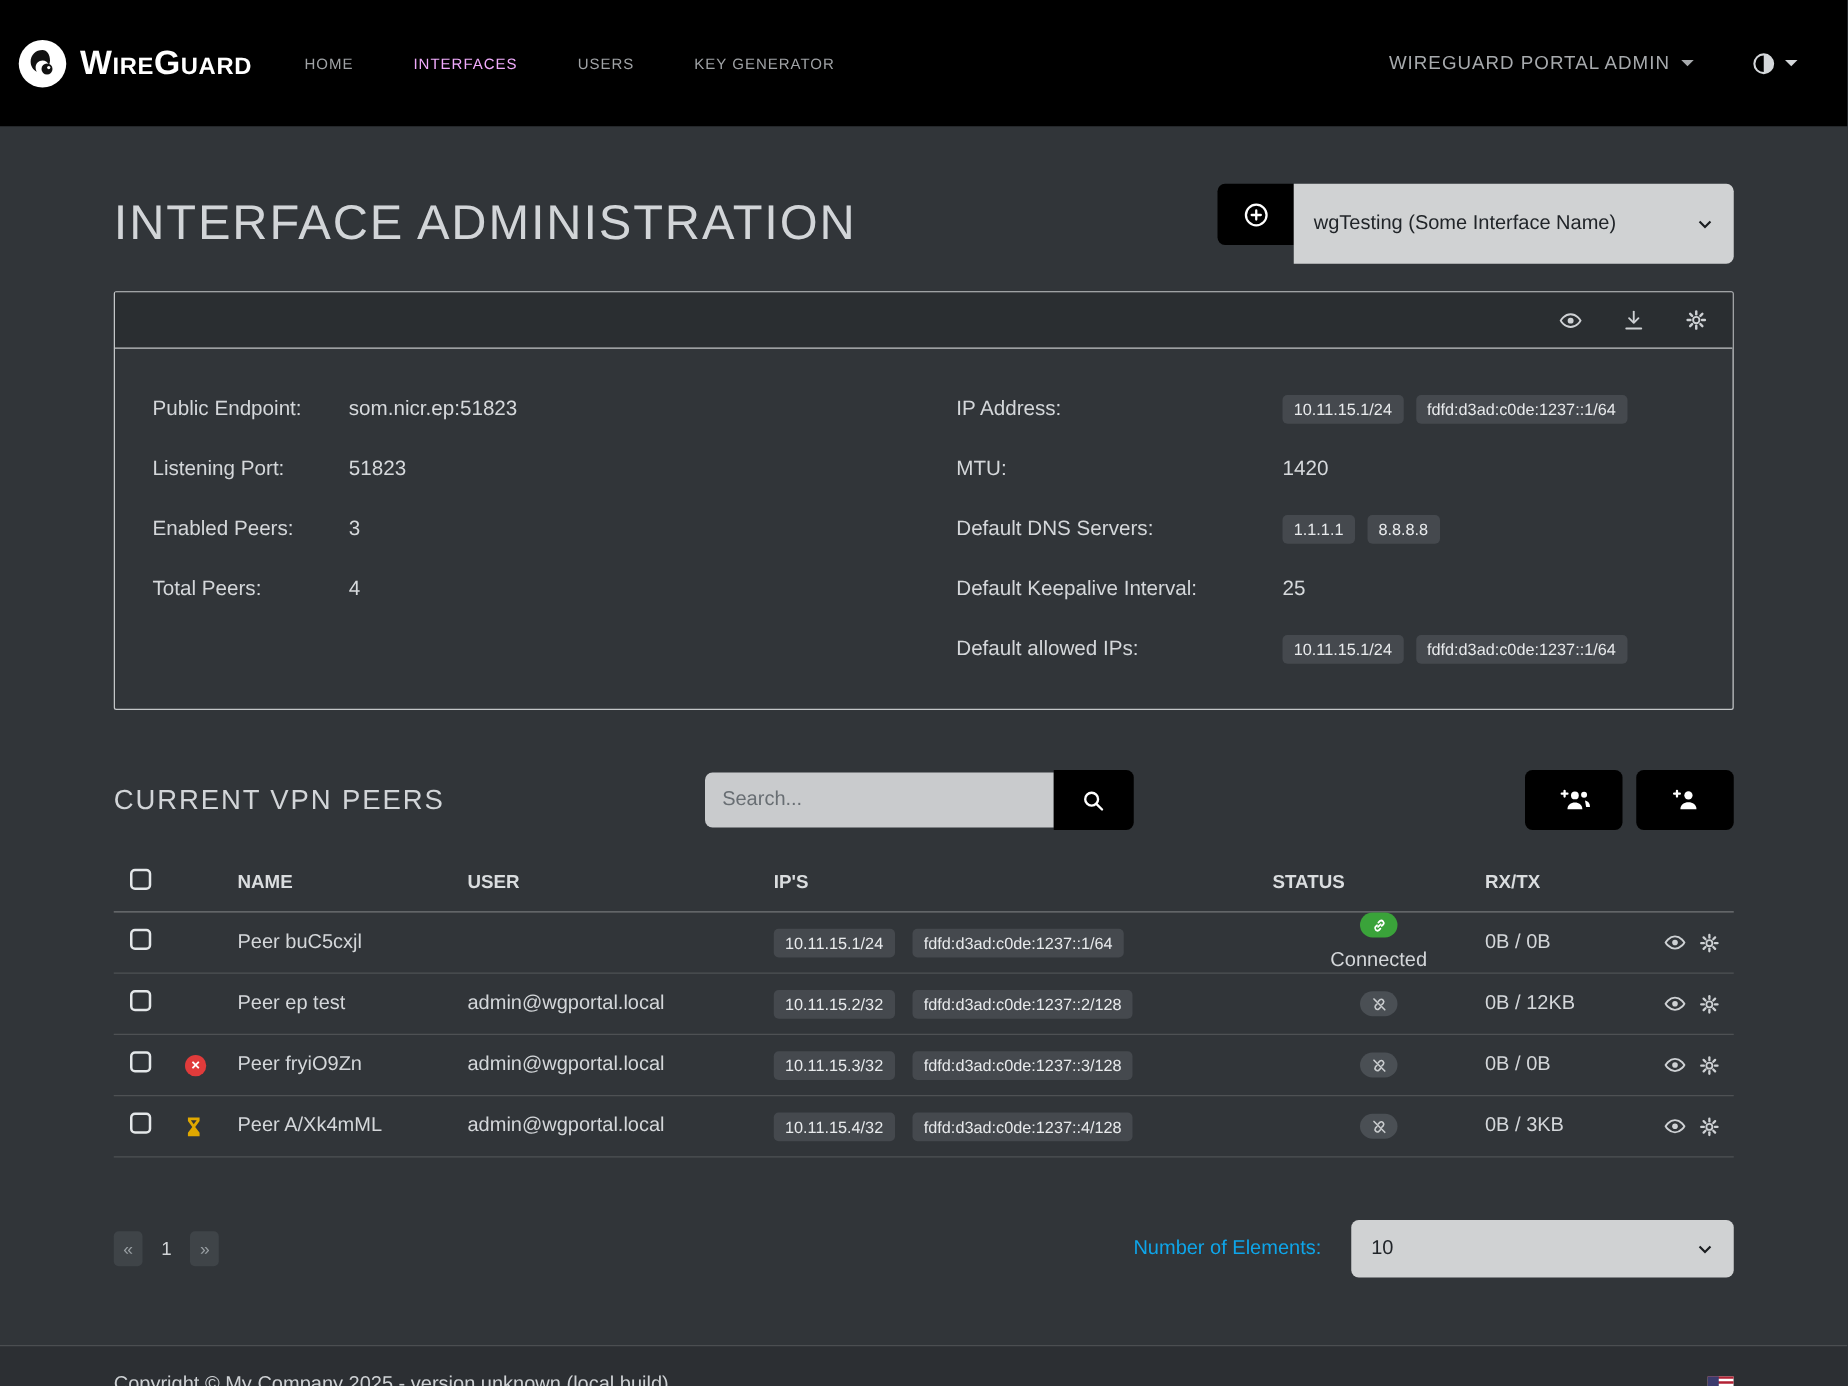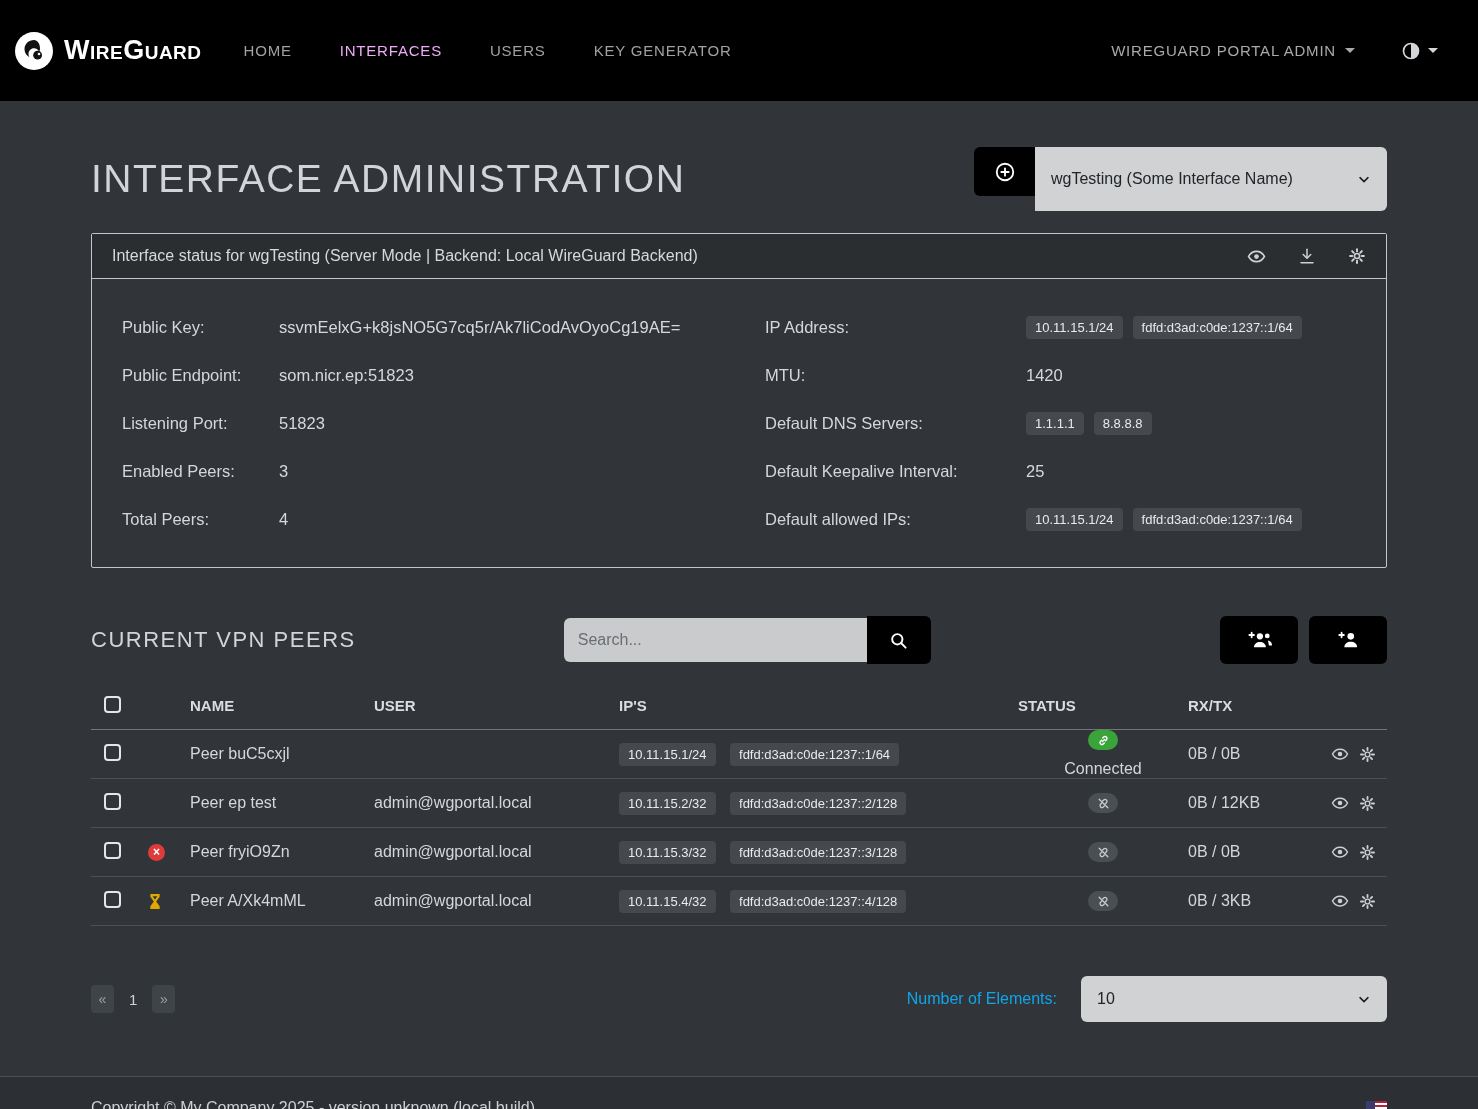--- a/index.html
+++ b/index.html
@@ -8,21 +8,21 @@
     background: #313539;
     color: #d6d9dc;
     font-family: "Liberation Sans", sans-serif;
   }
 
   
   .navbar { display: flex; align-items: center; height: 101px; background: #000; padding: 0 40px 0 14px; }
   .brand { display: flex; align-items: center; gap: 10px; cursor: pointer; }
   .brand-text { color: #fff; font-size: 27px; font-weight: 700; font-variant: small-caps; letter-spacing: .5px; }
   .nav-links { display: flex; gap: 48px; margin-left: 42px; }
-  .nav-link { color: #9fa2a5; font-size: 15px; letter-spacing: .8px; text-decoration: none; cursor: pointer; }
+  .nav-link { color: #9fa2a5; font-size: 12px; letter-spacing: .8px; text-decoration: none; cursor: pointer; }
   .nav-link.active { color: #f0abfc; font-weight: 400; }
   .nav-right { margin-left: auto; display: flex; align-items: center; gap: 46px; }
   .user-menu { display: flex; align-items: center; gap: 9px; color: #a7aaad; font-size: 15px; letter-spacing: .8px; cursor: pointer; }
   .caret { width: 0; height: 0; border-left: 5px solid transparent; border-right: 5px solid transparent; border-top: 5px solid #a7aaad; display: inline-block; }
   .theme-toggle { display: flex; align-items: center; gap: 7px; color: #d4d7da; cursor: pointer; }
   .theme-toggle .caret { border-top-color: #d4d7da; }
 
   
   .container { padding: 0 91px; }
   .page-head { margin-top: 46px; display: flex; justify-content: space-between; align-items: center; }
@@ -42,21 +42,21 @@
   .card-body { display: grid; grid-template-columns: 643px 1fr; padding: 24px 30px; }
   .field { display: flex; align-items: center; height: 48px; font-size: 16.5px; }
   .col-left .flabel { width: 157px; color: #d4d7da; }
   .col-right .flabel { width: 261px; color: #d4d7da; }
   .fvalue { color: #d6d9dc; }
   .badge { background: #45494e; color: #e8eaec; font-size: 13px; padding: 4px 9px; border-radius: 4px; margin-right: 10px; white-space: nowrap; display: inline-block; }
 
   
   .peers-head { margin-top: 48px; display: flex; align-items: center; }
   .search-group { display: flex; align-items: center; margin-left: 208px; }
-  .search-input { width: 303px; height: 44px; background: #c9cbcd; border: none; border-radius: 6px 0 0 6px; padding: 0 14px; font-size: 16px; color: #212529; font-family: inherit; }
+  .search-input { width: 279px; height: 44px; background: #c9cbcd; border: none; border-radius: 6px 0 0 6px; padding: 0 14px; font-size: 16px; color: #212529; font-family: inherit; }
   .search-input::placeholder { color: #686e73; }
   .search-btn { width: 64px; height: 48px; background: #000; border: none; border-radius: 0 6px 6px 0; color: #fff; cursor: pointer; display: flex; align-items: center; justify-content: center; }
   .peer-buttons { margin-left: auto; display: flex; gap: 11px; }
   .peer-btn { width: 78px; height: 48px; background: #000; border: none; border-radius: 6px; color: #fff; display: flex; align-items: center; justify-content: center; cursor: pointer; }
 
   
   .table { margin-top: 18px; }
   .trow { display: grid; grid-template-columns: 44px 42px 184px 245px 399px 170px 143px 1fr; align-items: center; padding-left: 13px; height: 49px; border-bottom: 1px solid rgba(255,255,255,.14); font-size: 16px; color: #d4d7da; }
   .trow.thead { height: 48px; font-size: 15px; font-weight: 700; color: #dadddf; border-bottom: 1px solid rgba(255,255,255,.32); }
   .cb { width: 17px; height: 17px; border: 2px solid #e4e7e9; border-radius: 4px; cursor: pointer; display: inline-block; background: transparent; }
@@ -138,21 +138,20 @@
           <svg width="14" height="14" viewBox="0 0 16 16">
               <path d="M3 6l5 5 5-5" stroke="#1a1d20" stroke-width="2" fill="none"></path>
             </svg>
         </span>
       </div>
     </div>
   </div>
 
   <section class="card">
     <div class="card-header">
-      <span>Interface status for wgTesting (Server Mode | Backend: Local WireGuard Backend)</span>
       <div class="card-actions">
         <button class="icon-btn">
           <span>
             <svg width="19" height="19" viewBox="0 0 24 24" fill="none" stroke="currentColor" stroke-width="2">
               <path d="M2 12s3.5-6.5 10-6.5S22 12 22 12s-3.5 6.5-10 6.5S2 12 2 12z"></path>
               <circle cx="12" cy="12" r="3" fill="currentColor" stroke="none"></circle>
             </svg>
           </span>
         </button>
         <button class="icon-btn">
@@ -178,24 +177,20 @@
                   <path d="M18.5 5.5l-2.1 2.1"></path>
                   <path d="M7.6 16.4l-2.1 2.1"></path>
               </g>
             </svg>
           </span>
         </button>
       </div>
     </div>
     <div class="card-body">
       <div class="col-left">
-        <div class="field">
-          <span class="flabel">Public Key:</span>
-          <span class="fvalue">ssvmEelxG+k8jsNO5G7cq5r/Ak7liCodAvOyoCg19AE=</span>
-        </div>
         <div class="field">
           <span class="flabel">Public Endpoint:</span>
           <span class="fvalue">som.nicr.ep:51823</span>
         </div>
         <div class="field">
           <span class="flabel">Listening Port:</span>
           <span class="fvalue">51823</span>
         </div>
         <div class="field">
           <span class="flabel">Enabled Peers:</span>

